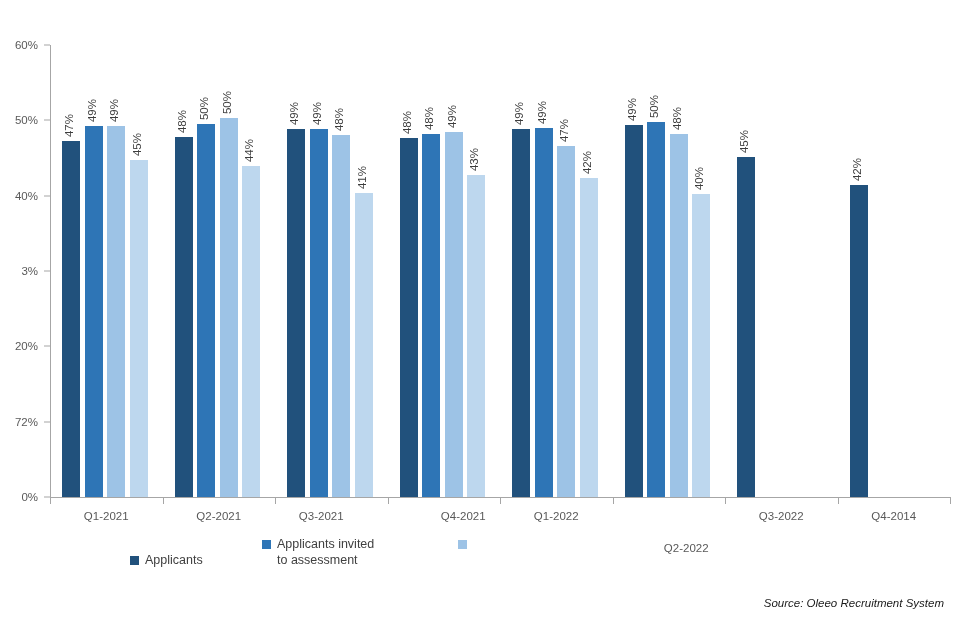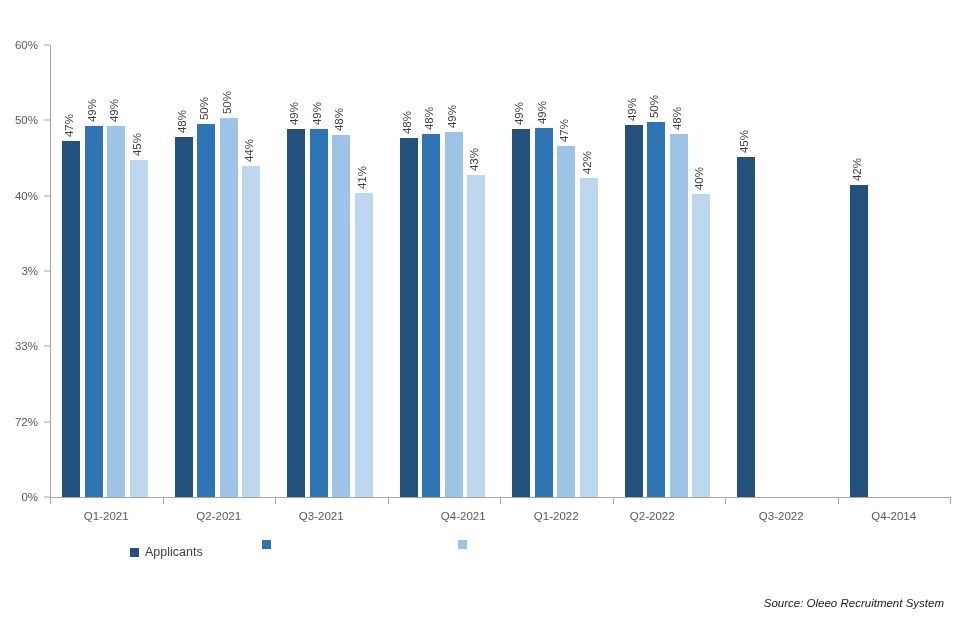--- a/index.html
+++ b/index.html
@@ -129,21 +129,21 @@
   <div id="yticks">
       <div class="ytick-row" style="top: 497px;">
         <div class="ytick-label">0%</div>
         <div class="ytick-mark"></div>
       </div>
       <div class="ytick-row" style="top: 421.667px;">
         <div class="ytick-label">72%</div>
         <div class="ytick-mark"></div>
       </div>
       <div class="ytick-row" style="top: 346.333px;">
-        <div class="ytick-label">33%</div>
+        <div class="ytick-label">20%</div>
         <div class="ytick-mark"></div>
       </div>
       <div class="ytick-row" style="top: 271px;">
         <div class="ytick-label">3%</div>
         <div class="ytick-mark"></div>
       </div>
       <div class="ytick-row" style="top: 195.667px;">
         <div class="ytick-label">40%</div>
         <div class="ytick-mark"></div>
       </div>
@@ -164,21 +164,21 @@
       <div class="xtick-mark" style="left: 500px;"></div>
       <div class="xtick-mark" style="left: 612.5px;"></div>
       <div class="xtick-mark" style="left: 725px;"></div>
       <div class="xtick-mark" style="left: 837.5px;"></div>
       <div class="xtick-mark" style="left: 950px;"></div>
       <div class="xcat-label" style="left: 50px; width: 112.5px;">Q1-2021</div>
       <div class="xcat-label" style="left: 162.5px; width: 112.5px;">Q2-2021</div>
       <div class="xcat-label" style="left: 265px; width: 112.5px;">Q3-2021</div>
       <div class="xcat-label" style="left: 407px; width: 112.5px;">Q4-2021</div>
       <div class="xcat-label" style="left: 500px; width: 112.5px;">Q1-2022</div>
-      <div class="xcat-label" style="left: 596px; width: 112.5px;">Q2-2022</div>
+      <div class="xcat-label" style="left: 630px; width: 112.5px; margin-top: 32px;">Q2-2022</div>
       <div class="xcat-label" style="left: 725px; width: 112.5px;">Q3-2022</div>
       <div class="xcat-label" style="left: 837.5px; width: 112.5px;">Q4-2014</div>
     </div>
 
   <div id="plot">
       <div class="bar" style="left: 12px; width: 18px; height: 355.573px; background: rgb(33, 81, 124);"></div>
       <div class="bar-label" style="left: 13px; bottom: 359.573px;">47%</div>
       <div class="bar" style="left: 34.5px; width: 18px; height: 370.64px; background: rgb(46, 117, 182);"></div>
       <div class="bar-label" style="left: 35.5px; bottom: 374.64px;">49%</div>
       <div class="bar" style="left: 57px; width: 18px; height: 370.64px; background: rgb(157, 195, 230);"></div>
@@ -225,26 +225,28 @@
       <div class="bar-label" style="left: 620.5px; bottom: 367.107px;">48%</div>
       <div class="bar" style="left: 642px; width: 18px; height: 302.84px; background: rgb(189, 215, 238);"></div>
       <div class="bar-label" style="left: 643px; bottom: 306.84px;">40%</div>
       <div class="bar" style="left: 687px; width: 18px; height: 339.753px; background: rgb(33, 81, 124);"></div>
       <div class="bar-label" style="left: 688px; bottom: 343.753px;">45%</div>
       <div class="bar" style="left: 799.5px; width: 18px; height: 311.88px; background: rgb(33, 81, 124);"></div>
       <div class="bar-label" style="left: 800.5px; bottom: 315.88px;">42%</div>
     </div>
 
   <div id="legend">
-      <div class="legend-item" style="left: 130px; top: 8px;">
+      <div class="legend-item" style="left: 130px; top: 16px;">
         <span class="legend-swatch" style="background: rgb(33, 81, 124);"></span>
         <span class="legend-text">Applicants</span>
       </div>
       <div class="legend-item" style="left: 262px; top: 0px;">
         <span class="legend-swatch" style="background: rgb(46, 117, 182);"></span>
+        <span class="legend-text">Applicants invited
+to assessment</span>
       </div>
       <div class="legend-item" style="left: 458px; top: 0px;">
         <span class="legend-swatch" style="background: rgb(157, 195, 230);"></span>
       </div>
     </div>
 
   <div id="source">Source: Oleeo Recruitment  System</div>
 
 </div>
 

